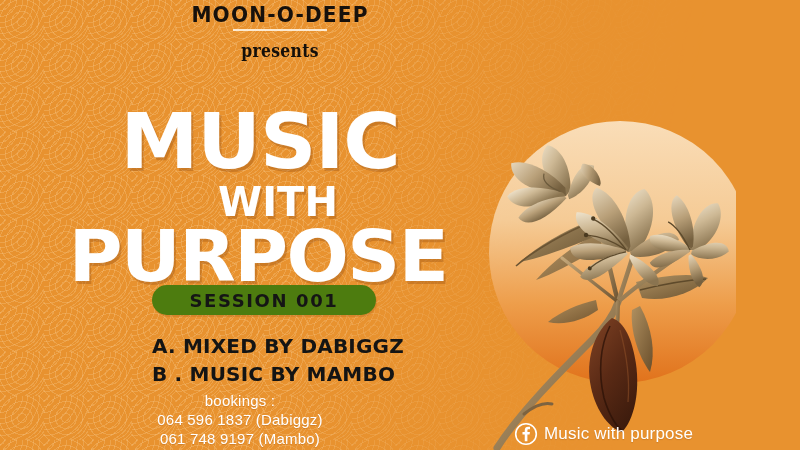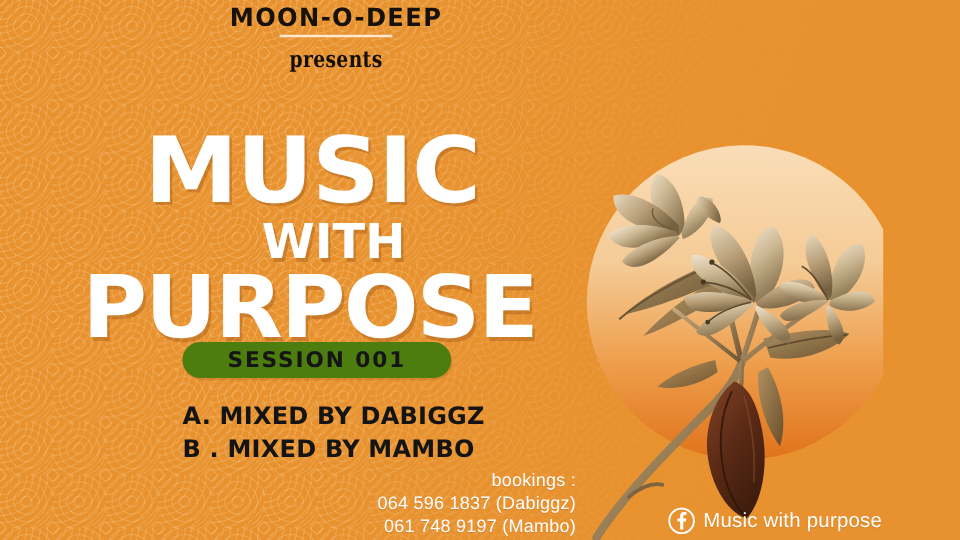--- a/index.html
+++ b/index.html
@@ -130,39 +130,39 @@
     font-size:20px;
     letter-spacing:.2px;
     color:#141414;
     line-height:1.38;
     white-space:nowrap;
   }
 
   
   #bookings {
     position:absolute; left:0; top:392px; width:480px;
-    text-align:right;
+    text-align:center;
   }
   .booking-line {
     font-family:"Liberation Sans", sans-serif;
     font-size:15px;
     color:#ffffff;
     line-height:1.26;
     letter-spacing:.2px;
     text-shadow:0 1px 0 rgba(150,78,18,.25);
     white-space:nowrap;
   }
 
   
   #art { position:absolute; left:480; top:0; width:800px; height:450px; pointer-events:none; }
   #art-svg { position:absolute; left:0; top:0; }
 
   
   #social-row {
-    position:absolute; left:556px; top:422px;
+    position:absolute; left:514px; top:422px;
     display:flex; align-items:center; gap:6px;
   }
   #facebook-icon { width:24px; height:24px; display:block; }
   #social-handle {
     font-family:"Liberation Sans", sans-serif;
     font-size:17px;
     color:#ffffff;
     letter-spacing:.2px;
     text-shadow:0 1px 1px rgba(150,78,18,.3);
     white-space:nowrap;
@@ -291,21 +291,21 @@
     <div class="hl" id="hl-with">WITH</div>
     <div class="hl" id="hl-purpose">PURPOSE</div>
   </div>
 
   <div id="session-pill">
     <span id="session-label">SESSION 001</span>
   </div>
 
   <div id="credits">
     <div class="credit-line">A. MIXED BY DABIGGZ</div>
-    <div class="credit-line">B . MIXED BY MAMBO</div>
+    <div class="credit-line">B . MUSIC BY MAMBO</div>
   </div>
 
   <div id="bookings">
     <div class="booking-line">bookings :</div>
     <div class="booking-line">064 596 1837 (Dabiggz)</div>
     <div class="booking-line">061 748 9197 (Mambo)</div>
   </div>
 
   <div id="social-row">
     <svg id="facebook-icon" viewBox="0 0 24 24">

